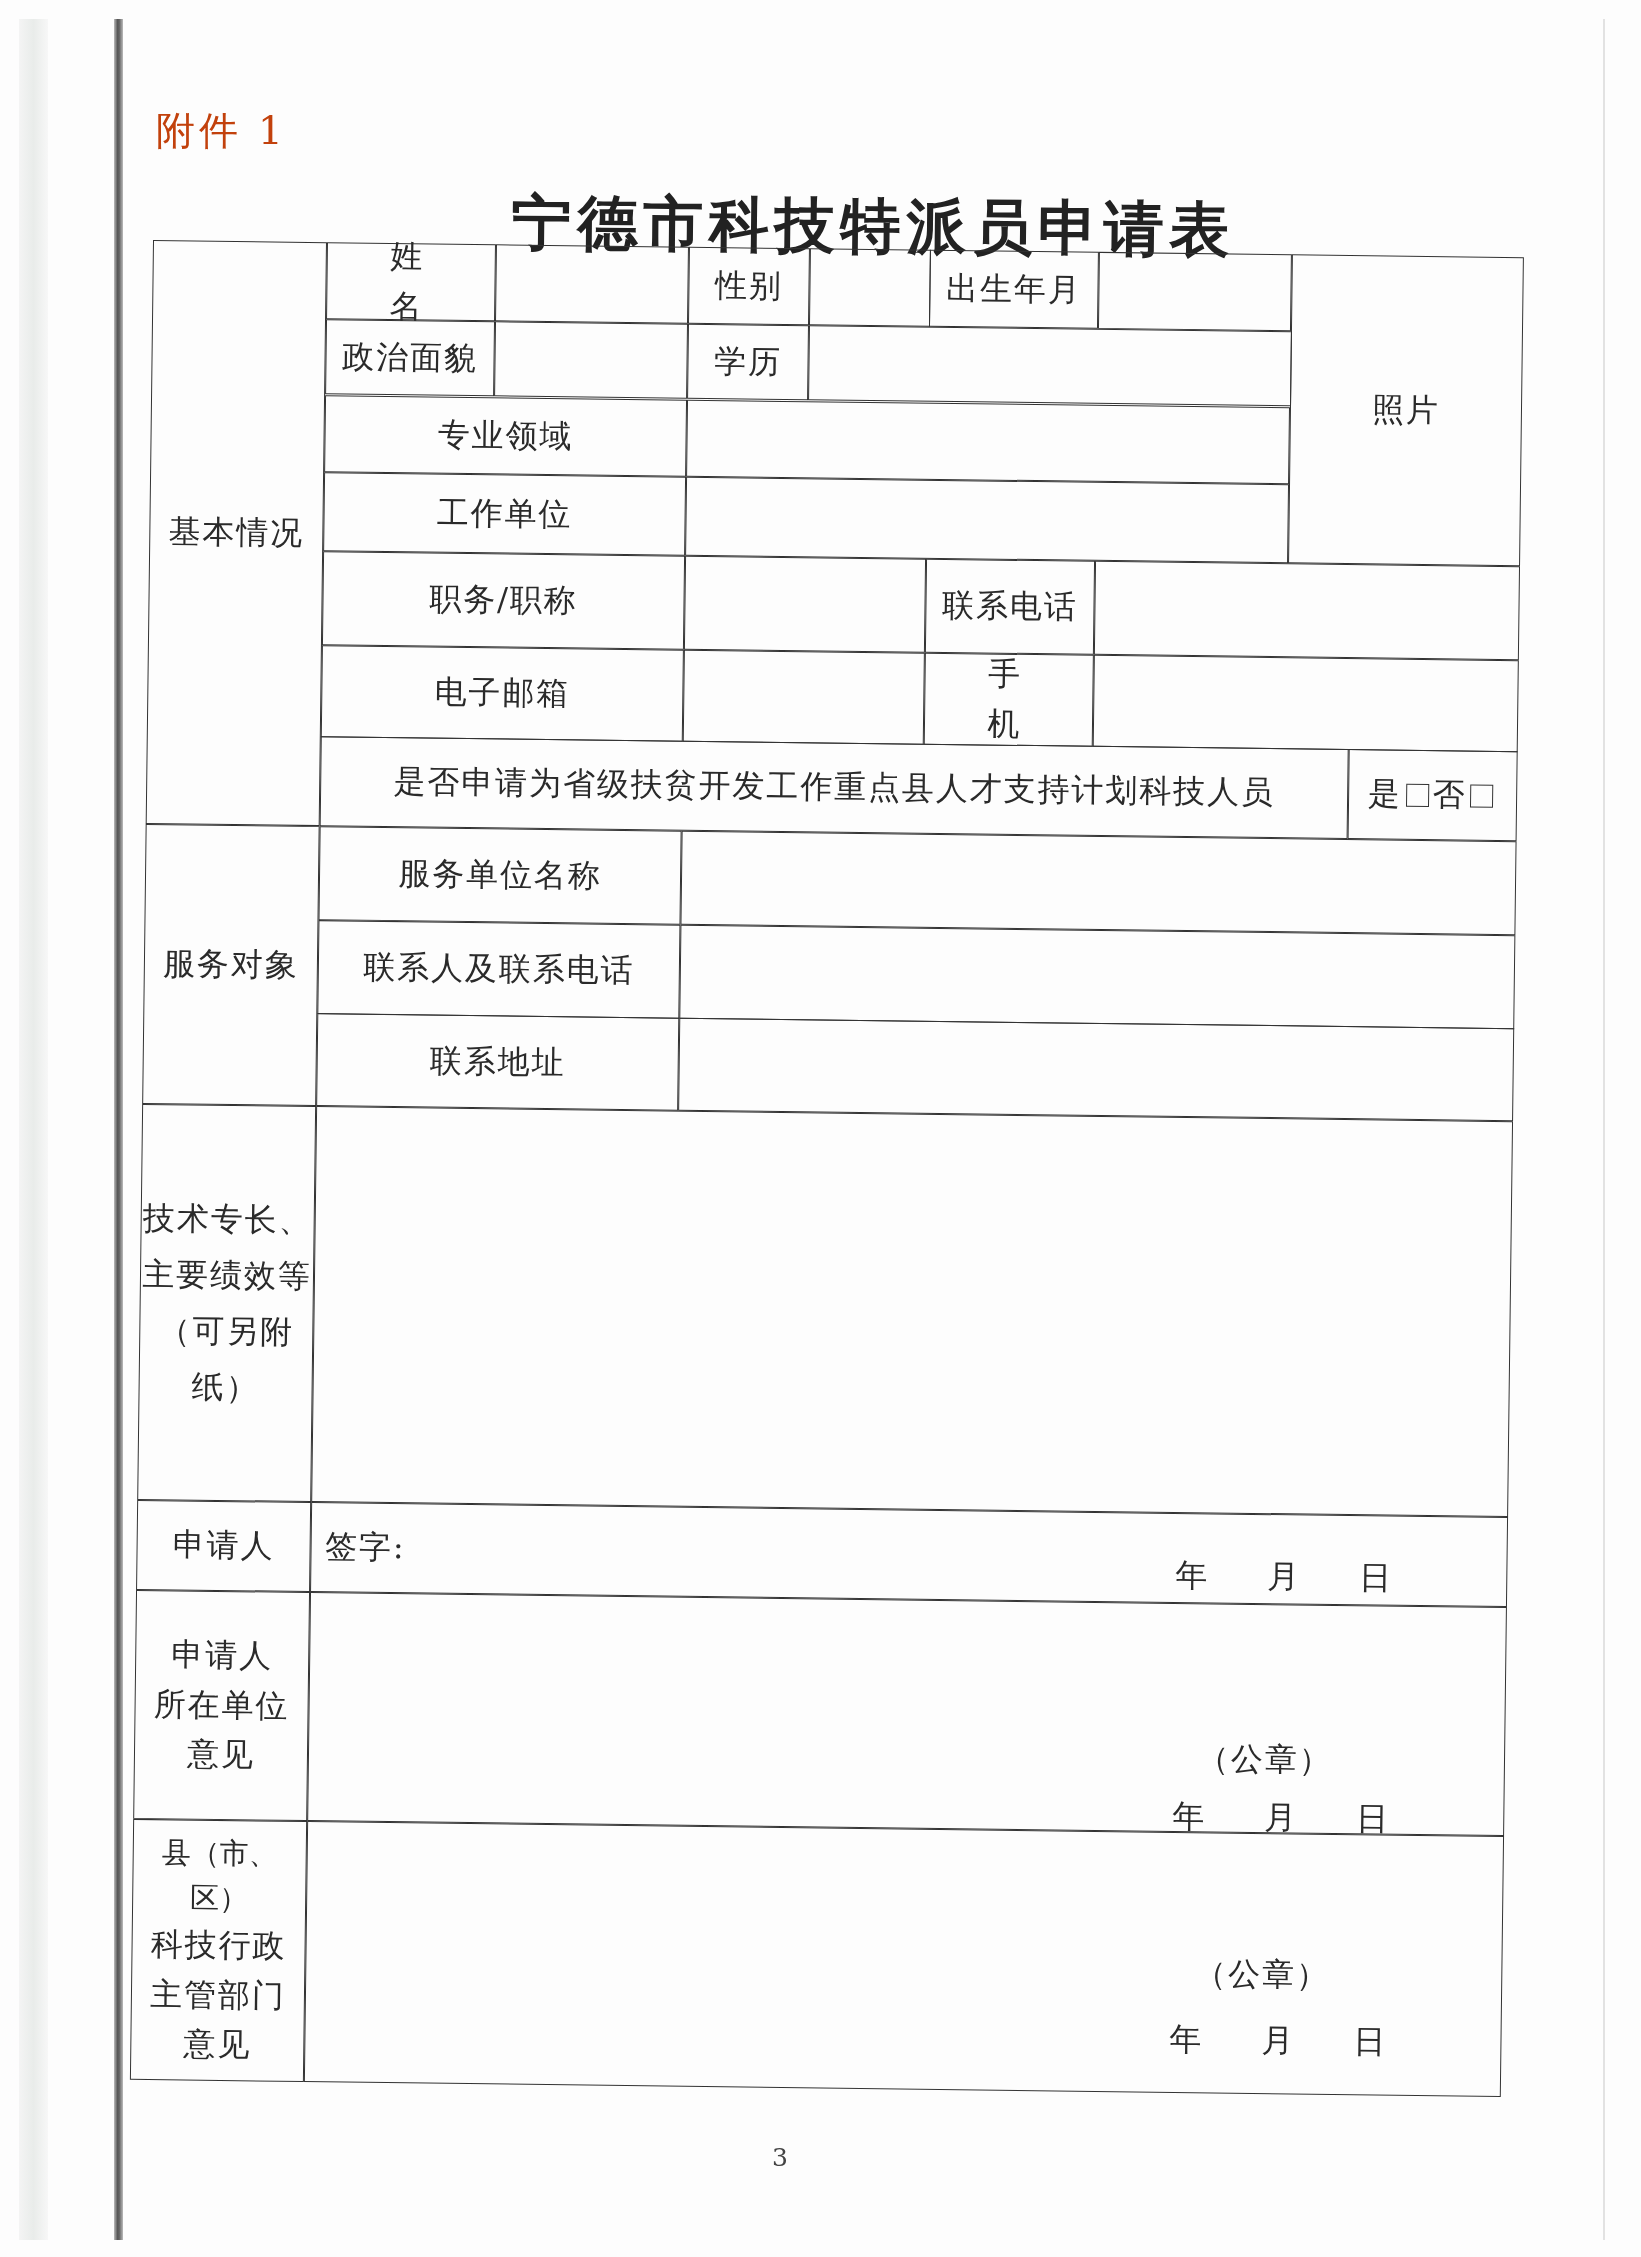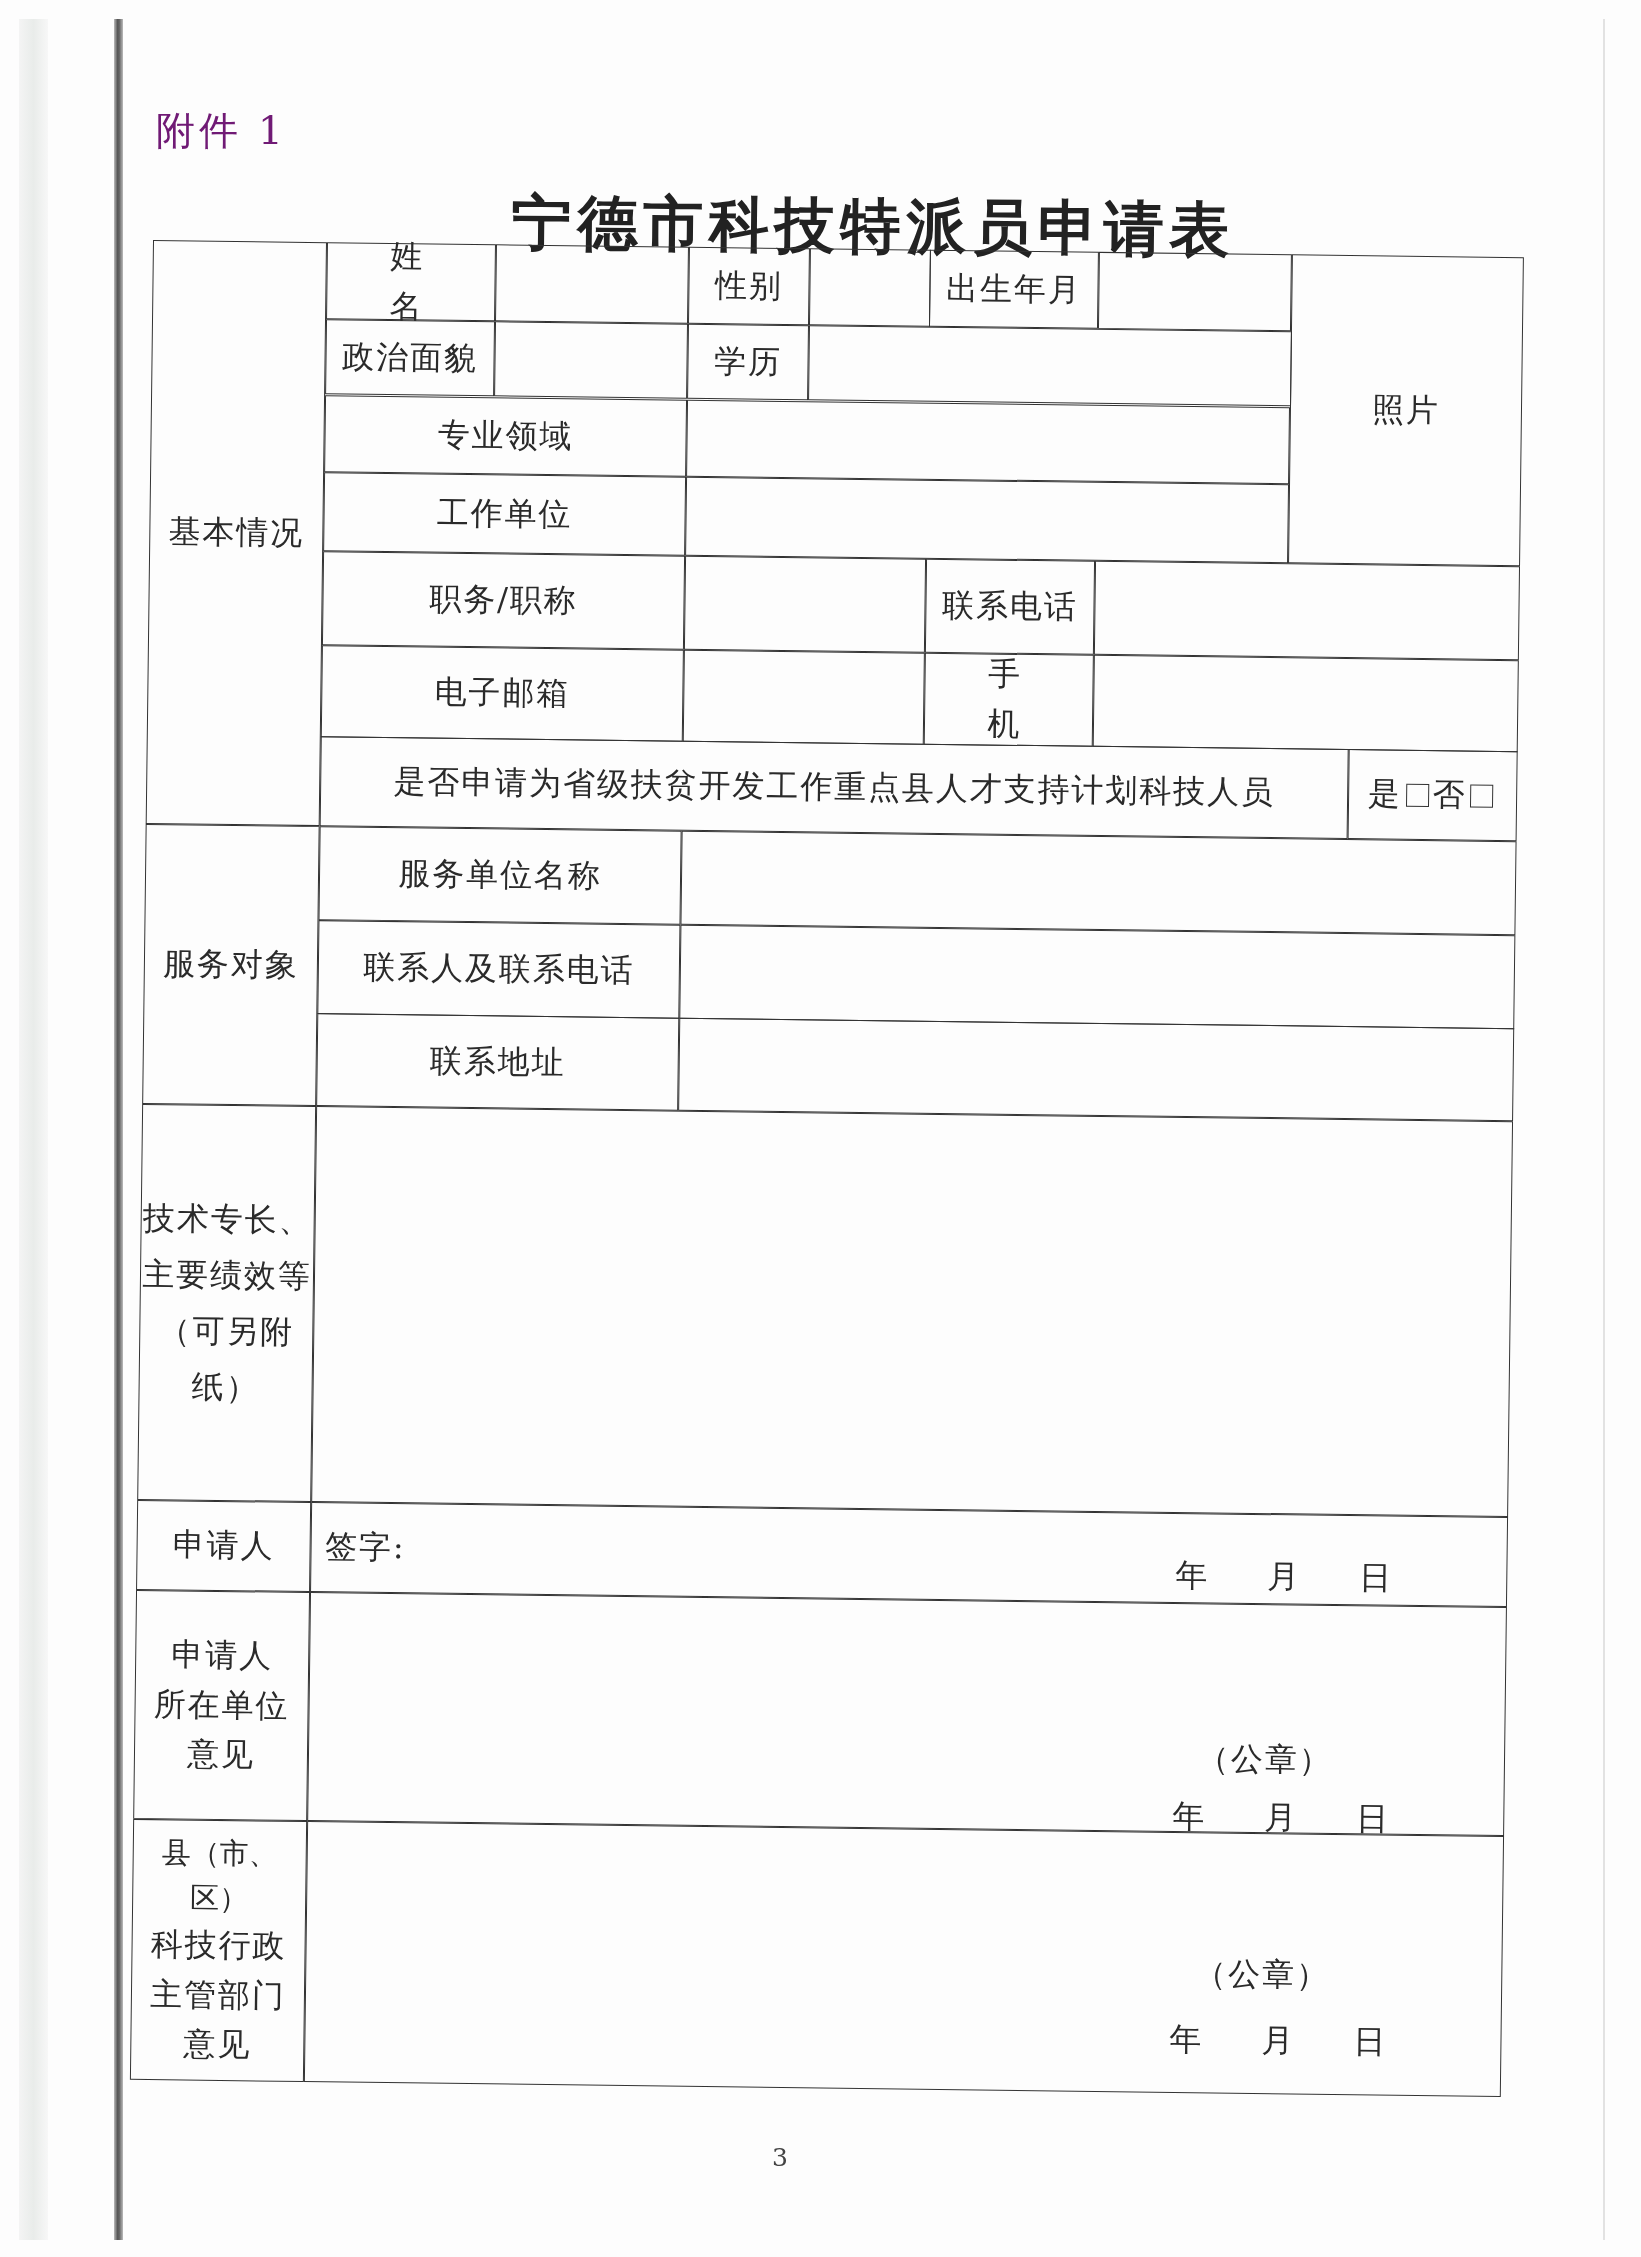--- a/index.html
+++ b/index.html
@@ -16,21 +16,21 @@
   .left-shade {
     position: absolute; left: 19.3px; top: 19.3px; width: 29px; height: 2221px;
     background: linear-gradient(90deg, #f4f4f4, #e9ecea, #f7f7f7);
   }
   .right-edge {
     position: absolute; left: 1603px; top: 19.3px; width: 1.9px; height: 2221px;
     background: #e2e2e2;
   }
   .annex {
     position: absolute; left: 156px; top: 104px; font-size: 39px; letter-spacing: 3.9px;
-    color: #701a75;
+    color: #c2410c;
   }
   .title {
     position: absolute; left: 512px; top: 183px; font-size: 60px; letter-spacing: 5.8px;
     color: #222; transform: rotate(0.6deg); transform-origin: left top;
     font-family: "DejaVu Sans", "Liberation Sans", sans-serif; font-weight: bold;
   }
   .form {
     position: absolute; left: 154px; top: 241px; width: 1371px; height: 1873px;
     transform: rotate(0.72deg); transform-origin: left top;
   }

